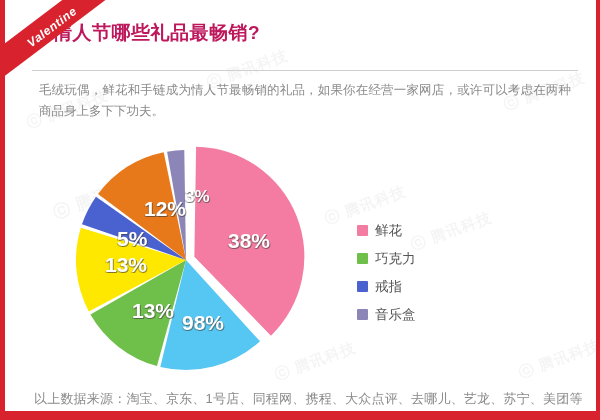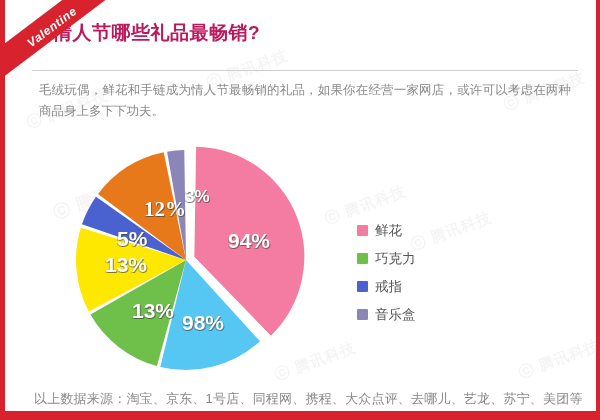--- a/index.html
+++ b/index.html
@@ -213,26 +213,26 @@
     <svg id="pie-svg" width="270" height="250" viewBox="0 0 270 250" aria-label="pie chart">
         <path d="M 134.36798837299426 121.6868790258379 L 136.10 11.70 A 110 110 0 0 1 210.92 200.68 Z" fill="#f47ca3"></path>
         <path d="M 126 125 L 200.03 206.36 A 110 110 0 0 1 100.32 231.96 Z" fill="#56c7f2"></path>
         <path d="M 126 125 L 96.97 231.10 A 110 110 0 0 1 30.45 179.50 Z" fill="#6fbf4b"></path>
         <path d="M 126 125 L 28.79 176.47 A 110 110 0 0 1 20.86 92.66 Z" fill="#ffe800"></path>
         <path d="M 126 125 L 21.93 89.37 A 110 110 0 0 1 36.00 61.75 Z" fill="#4a62d0"></path>
         <path d="M 126 125 L 38.03 58.95 A 110 110 0 0 1 103.69 17.29 Z" fill="#e8791b"></path>
         <path d="M 126 125 L 107.09 16.64 A 110 110 0 0 1 124.27 15.01 Z" fill="#8b85b8"></path>
       </svg>
     <div id="pie-labels">
-        <div class="pct" style="left: 168px; top: 94px;">94%</div>
+        <div class="pct" style="left: 168px; top: 94px;">38%</div>
         <div class="pct" style="left: 122px; top: 176px;">98%</div>
         <div class="pct" style="left: 72px; top: 164px;">13%</div>
         <div class="pct" style="left: 45px; top: 118px;">13%</div>
         <div class="pct" style="left: 57px; top: 92px;">5%</div>
-        <div class="pct" style="left: 84px; top: 62px; font-family: Liberation Serif, serif;">12%</div>
+        <div class="pct" style="left: 84px; top: 62px;">12%</div>
         <div class="pct" style="left: 125px; top: 52px; font-size: 17px;">3%</div>
       </div>
   </div>
 
   <div class="legend">
     <div class="legend-cols" id="legend-cols">
         <div class="legend-col">
           <div class="legend-item">
             <span class="legend-swatch" style="background: rgb(244, 124, 163);"></span>
             <span class="legend-label">鲜花</span>

